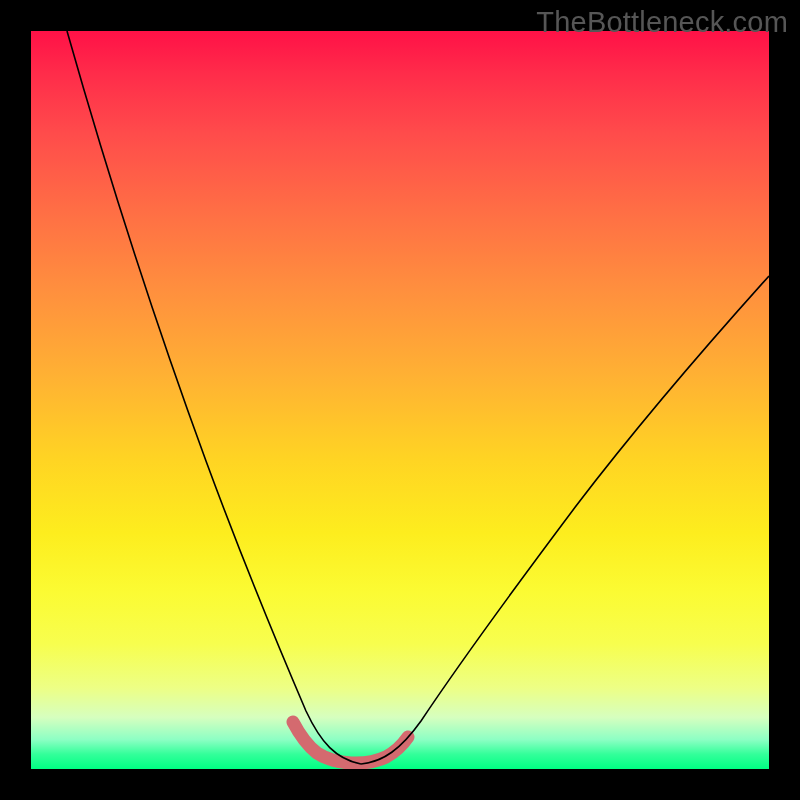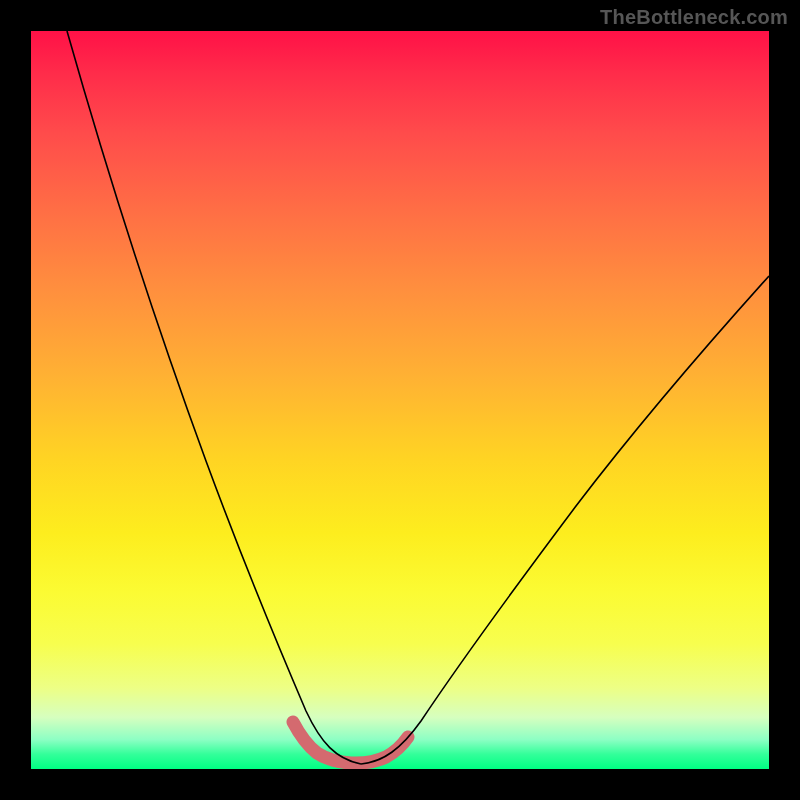--- a/index.html
+++ b/index.html
@@ -15,22 +15,22 @@
     position: relative;
     width: 800px;
     height: 800px;
     background: #000;
   }
   .watermark {
     position: absolute;
     top: 6px;
     right: 12px;
     color: #565656;
-    font-size: 20px;
-    font-weight: 700;
+    font-size: 29px;
+    font-weight: 400;
     letter-spacing: 0.2px;
     z-index: 5;
     user-select: none;
   }
   .plot-area {
     position: absolute;
     left: 31px;
     top: 31px;
     width: 738px;
     height: 738px;

